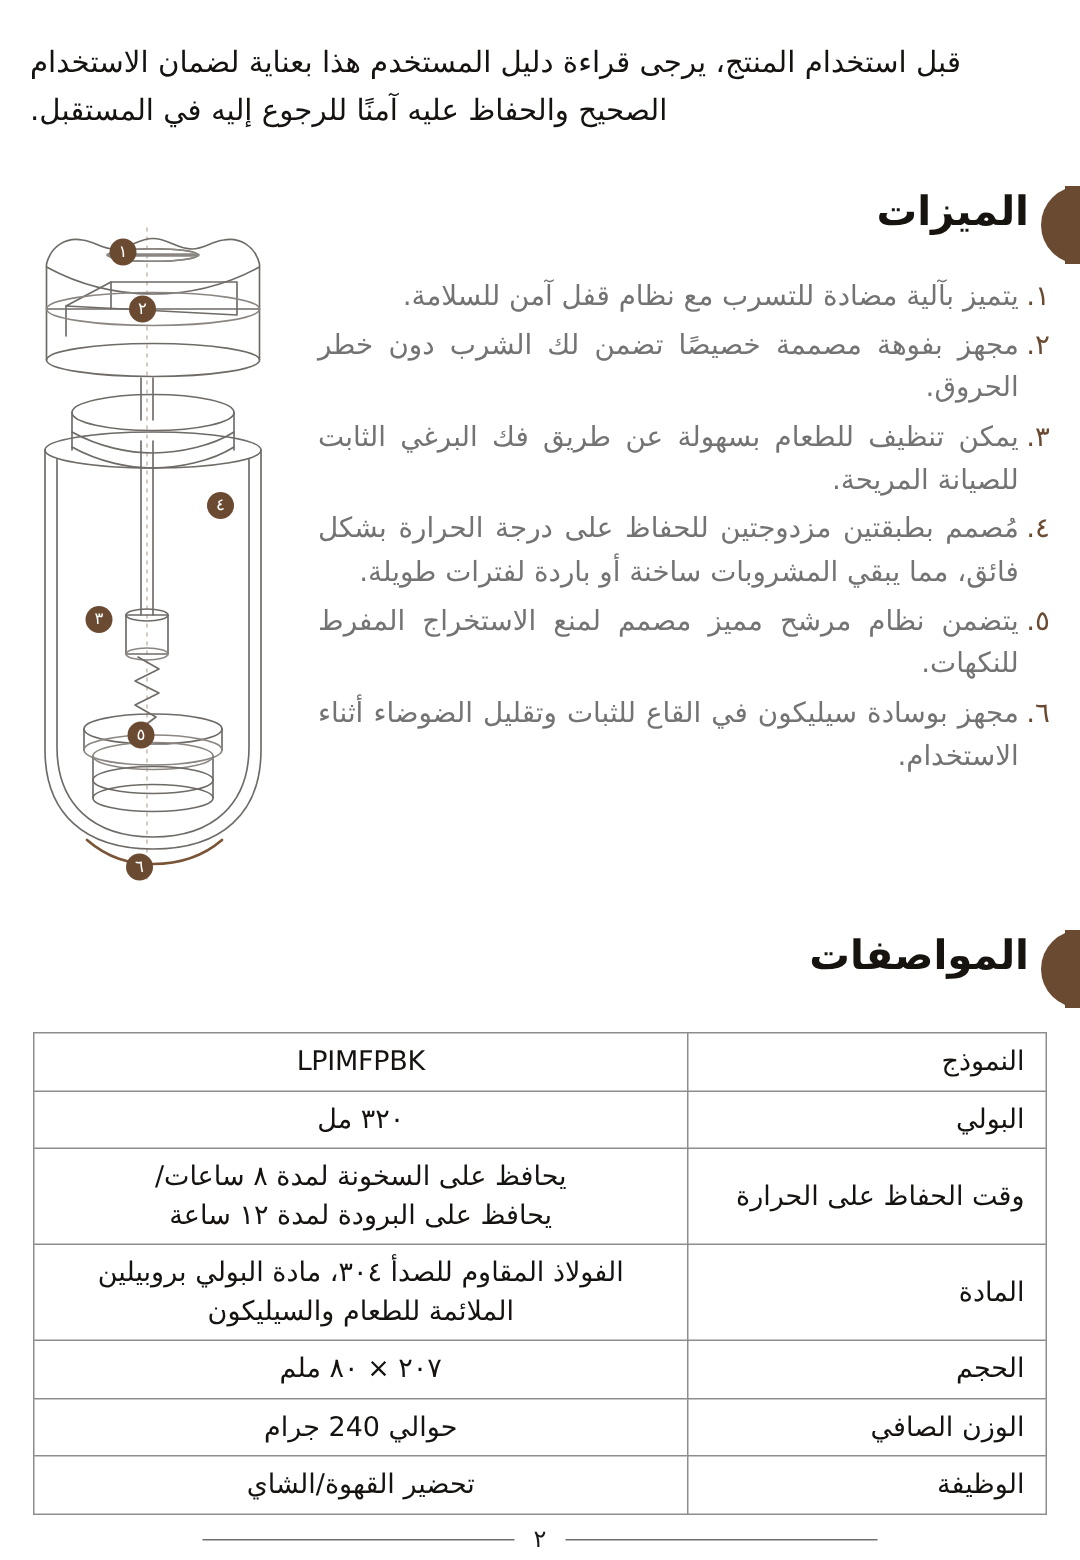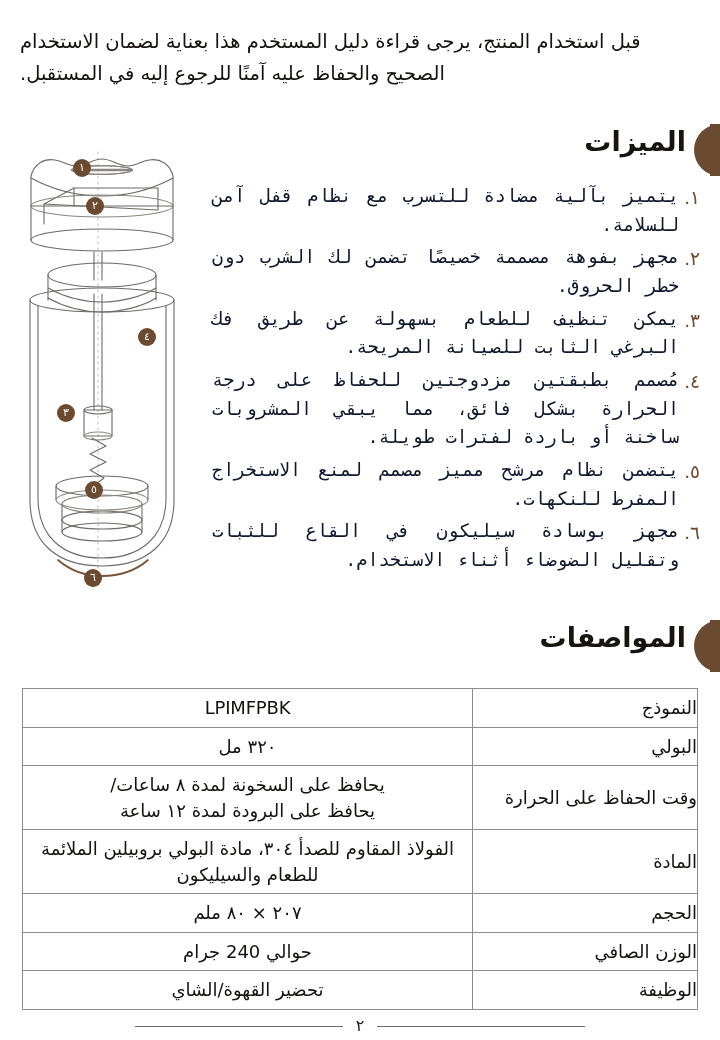--- a/index.html
+++ b/index.html
@@ -93,22 +93,21 @@
     color: #6b4a32;
     flex: 0 0 auto;
     margin-left: 5px;
     font-size: 18.5px;
     line-height: 1.55;
   }
   .feature-item .ftext {
     flex: 1 1 auto;
     text-align: justify;
     text-align-last: right;
-    color: #0f172a;
-    font-family: Liberation Mono, monospace;
+    color: #737373;
   }
 
   
   .diagram {
     position: absolute;
     left: 8px;
     top: 148px;
     width: 196px;
     height: 460px;
   }
@@ -129,21 +128,21 @@
     font-size: 18px;
     line-height: 1.42;
     color: #15120f;
     padding: 6px 12px;
     vertical-align: middle;
     letter-spacing: -0.2px;
   }
   .spec-table td.k {
     width: 212px;
     text-align: right;
-    padding-right: 0;
+    padding-right: 14px;
   }
   .spec-table td.v {
     text-align: center;
   }
   .spec-table td.v.multi {
   }
 
   
   .footer {
     position: absolute;

